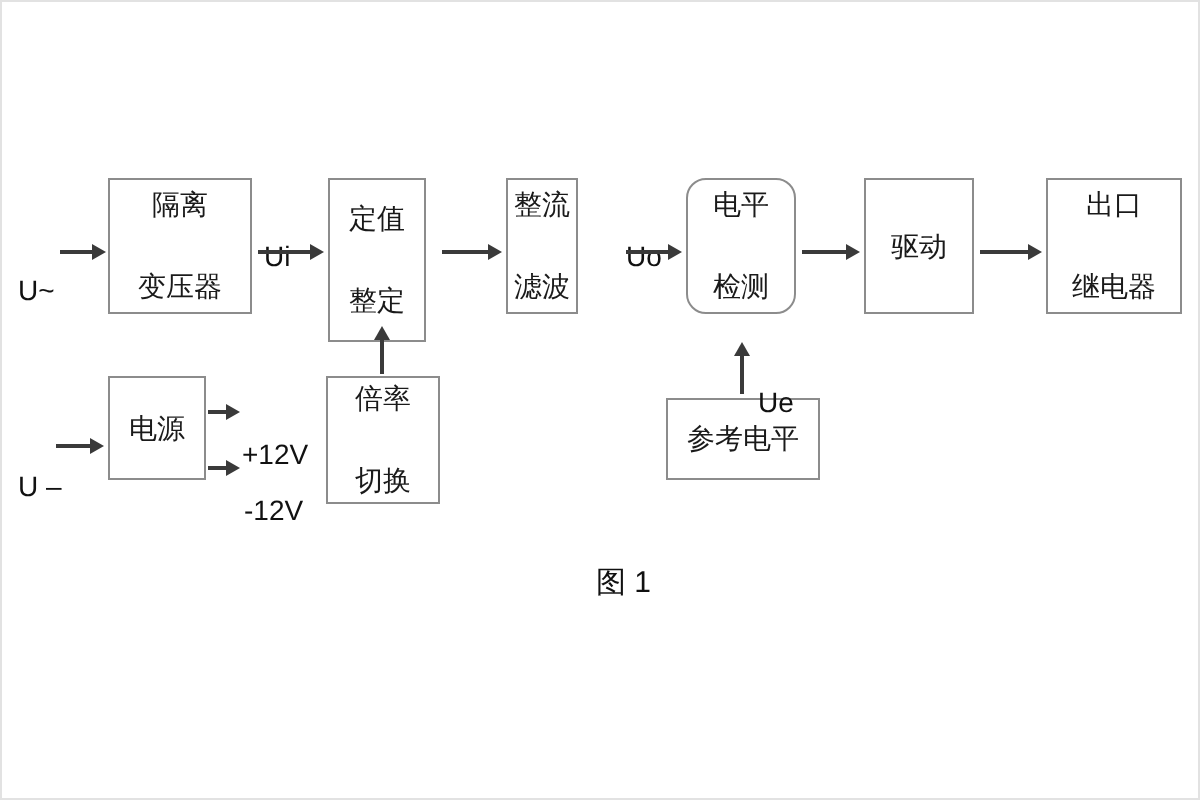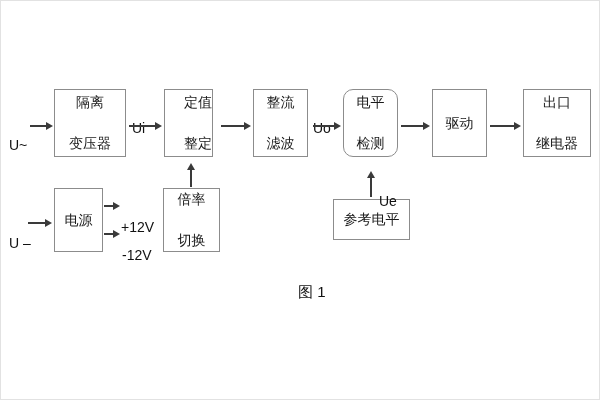--- a/index.html
+++ b/index.html
@@ -9,27 +9,27 @@
     font-family:"Liberation Sans","DejaVu Sans",sans-serif;color:#1a1a1a;
   }
   .box{
     position:absolute;border:1px solid #8c8c8c;background:#ffffff;
     box-sizing:border-box;display:flex;flex-direction:column;
     align-items:center;justify-content:center;row-gap:26px;
     font-size:14px;line-height:15px;color:#1a1a1a;
   }
   
   .b-isolation{left:53px;top:88px;width:72px;height:68px;}
-  .b-setpoint{left:163px;top:88px;width:49px;height:68px;align-items:flex-end;}
-  .b-rectifier{left:252px;top:88px;width:55px;height:68px;}
+  .b-setpoint{left:163px;top:88px;width:49px;height:82px;}
+  .b-rectifier{left:252px;top:88px;width:36px;height:68px;}
   .b-level{left:342px;top:88px;width:55px;height:68px;border-radius:10px;}
   .b-driver{left:431px;top:88px;width:55px;height:68px;}
   .b-relay{left:522px;top:88px;width:68px;height:68px;}
   
-  .b-power{left:53px;top:187px;width:49px;height:64px;}
+  .b-power{left:53px;top:187px;width:49px;height:52px;}
   .b-ratio{left:162px;top:187px;width:57px;height:64px;}
   .b-reference{left:332px;top:198px;width:77px;height:41px;}
   
   .sig{position:absolute;font-size:14px;line-height:15px;color:#111;margin-top:21px;}
   .l-uac{left:8px;top:116px;}
   .l-udc{left:8px;top:214px;}
   .l-ui{left:131px;top:99px;}
   .l-uo{left:312px;top:99px;}
   .l-ue{left:378px;top:172px;}
   .l-p12{left:120px;top:198px;}

